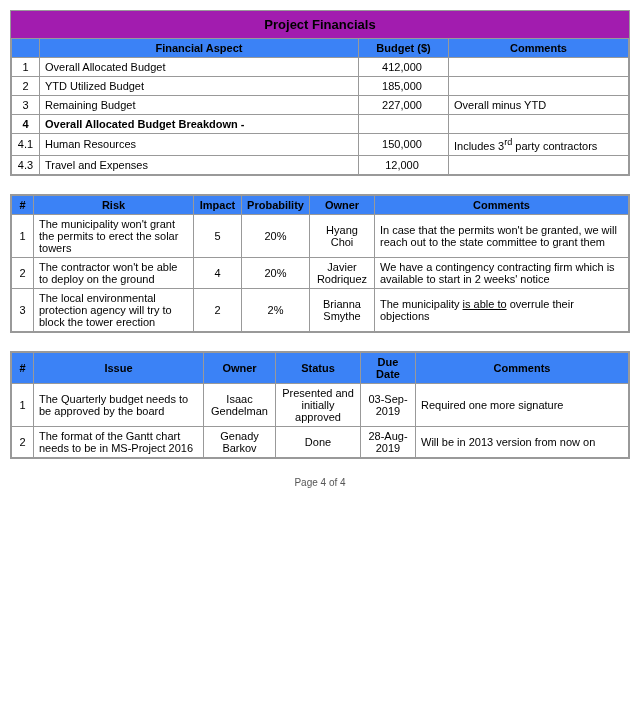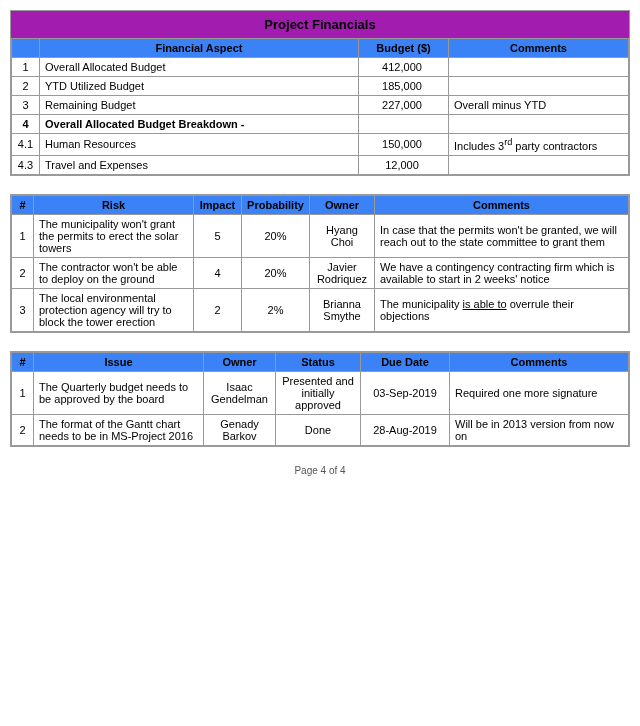--- a/index.html
+++ b/index.html
@@ -146,21 +146,21 @@
 </div>
 
 <div class="section">
   <table>
     <thead>
       <tr>
         <th style="width:22px;">#</th>
         <th style="width:170px;margin-top:28px;">Issue</th>
         <th style="width:72px;">Owner</th>
         <th style="width:85px;">Status</th>
-        <th style="width:89px;">Due Date</th>
+        <th style="width:55px;">Due Date</th>
         <th>Comments</th>
       </tr>
     </thead>
     <tbody id="issues-tbody">
     <tr>
     <td class="center">1</td>
     <td>The Quarterly budget needs to be approved by the board</td>
     <td class="center">Isaac Gendelman</td>
     <td class="center">Presented and initially approved</td>
     <td class="center">03-Sep-2019</td>

